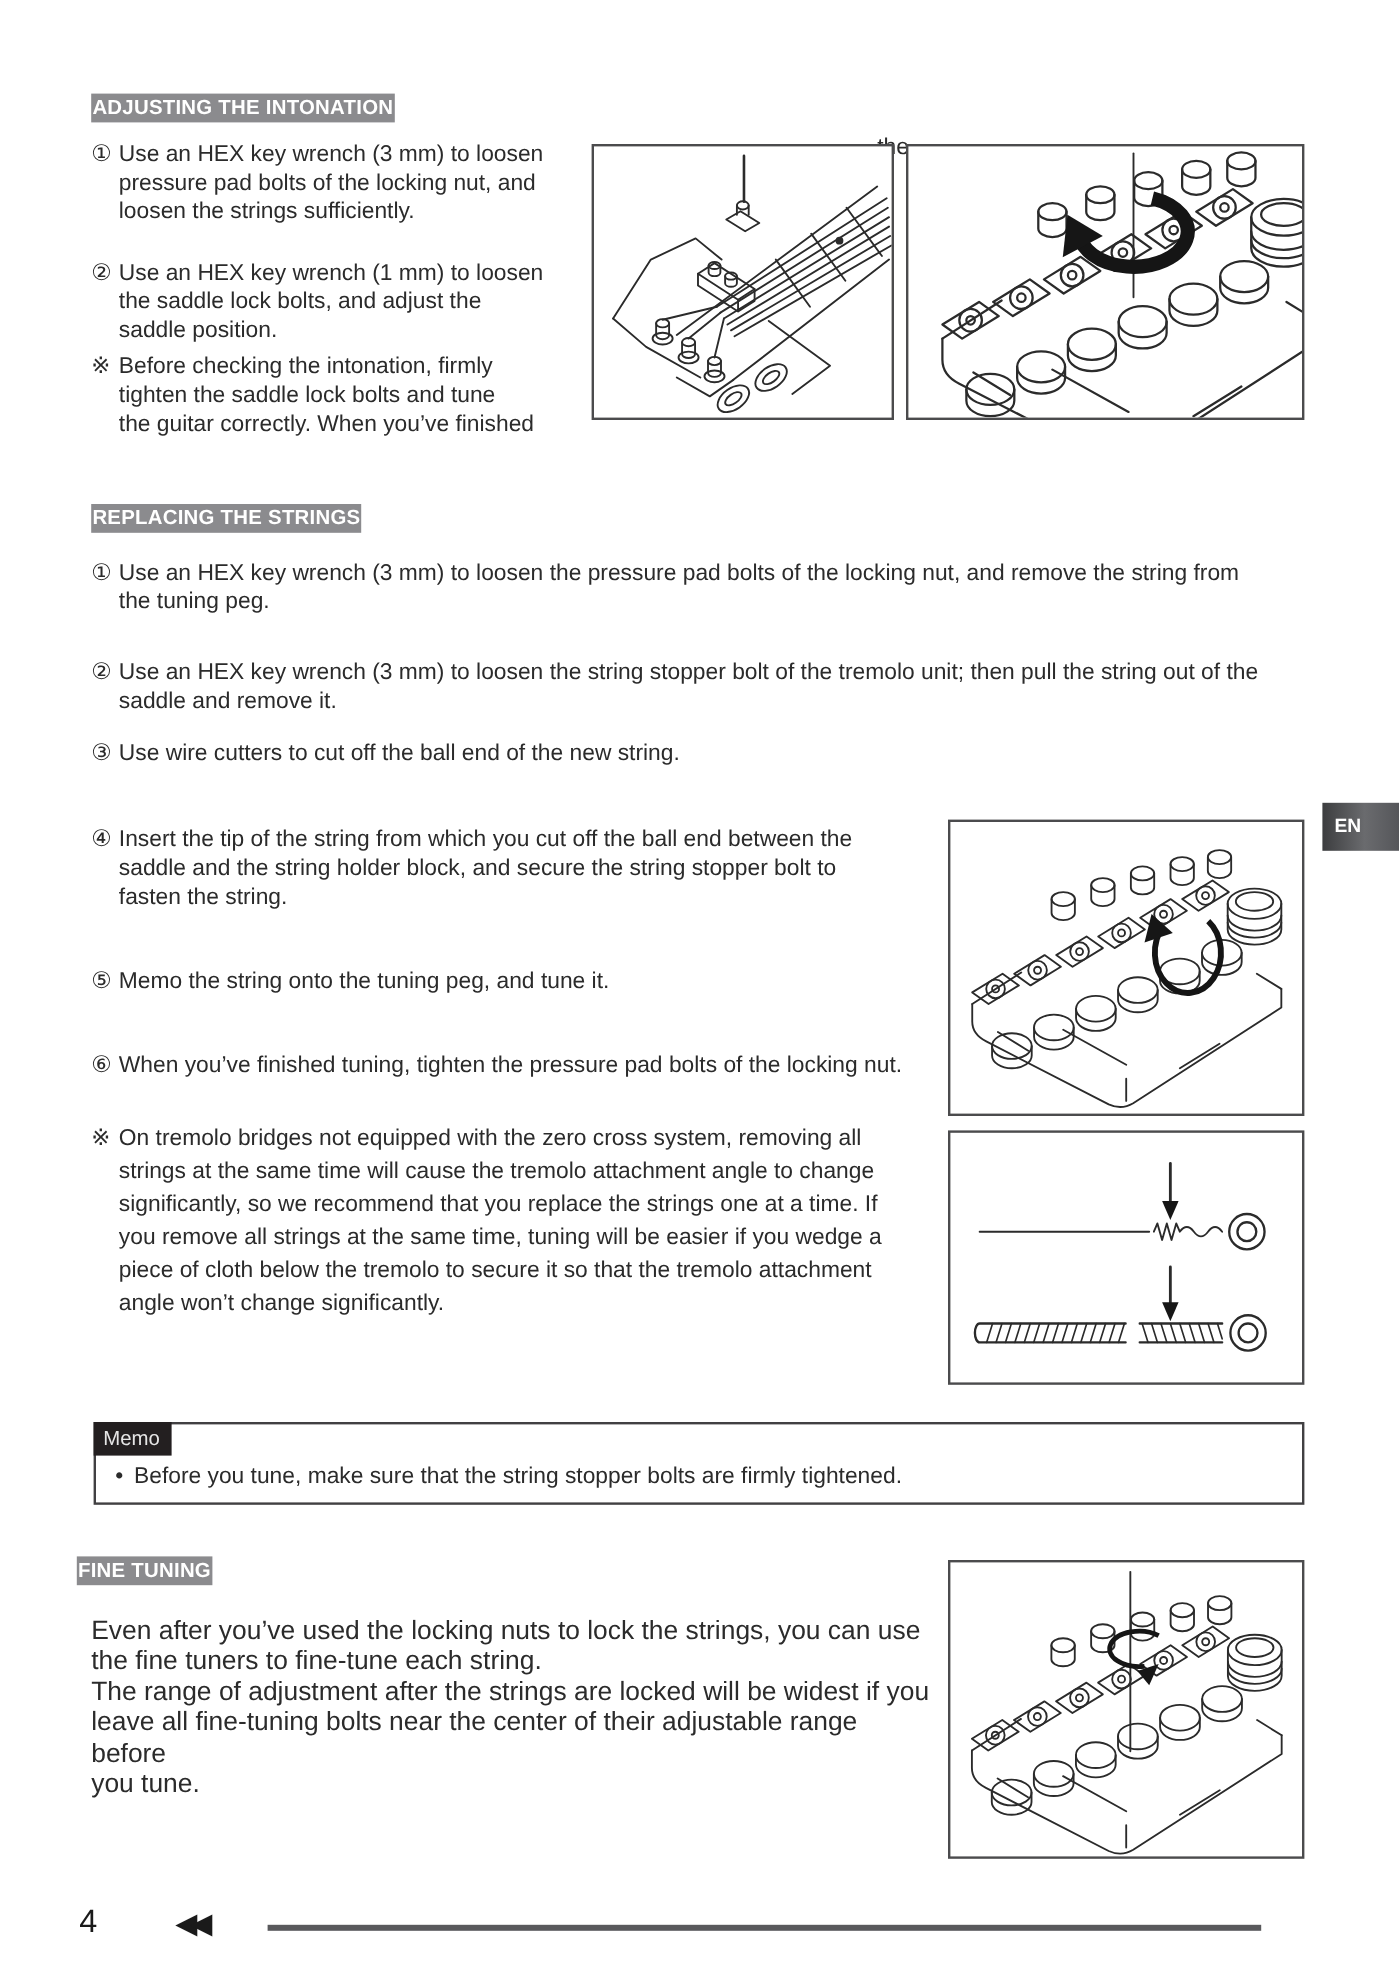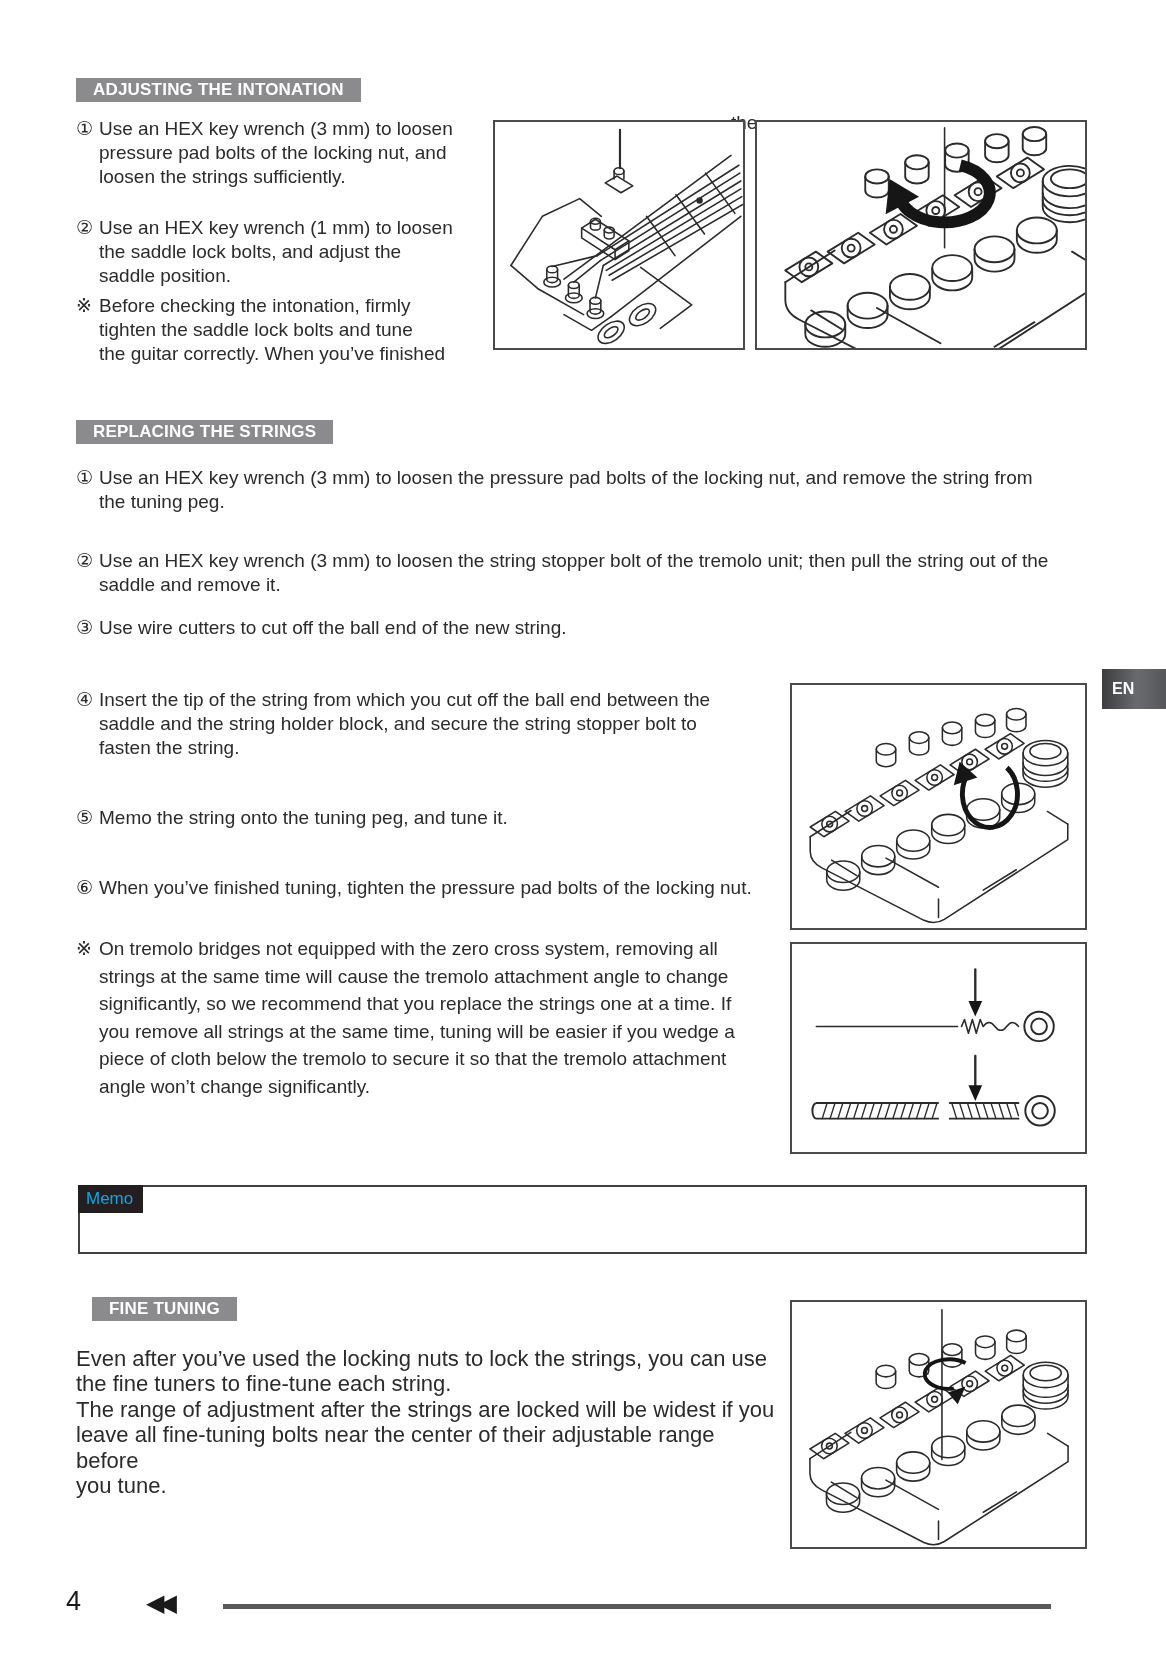--- a/index.html
+++ b/index.html
@@ -1,39 +1,39 @@
 <!DOCTYPE html>
 <html><head>
 <meta charset="utf-8">
 <style>
   html,body{margin:0;padding:0;background:#ffffff;}
   body{font-family:"Liberation Sans","DejaVu Sans",sans-serif;color:#2b2b2b;}
   .page{position:relative;width:1166px;height:1654px;background:#fff;overflow:hidden;}
 
   .sec-header{position:absolute;display:inline-block;background:#8b8b8e;color:#fff;
-    font-weight:bold;font-size:17px;line-height:24px;padding:0 17px;letter-spacing:.2px;white-space:nowrap;}
+    font-weight:bold;font-size:17px;line-height:24px;padding:0 1px;letter-spacing:.2px;white-space:nowrap;}
 
   .step{position:absolute;font-size:19px;line-height:24px;padding-left:23px;}
   .step .marker{position:absolute;left:0;top:0;}
   .step .stext{display:block;white-space:pre-line;}
   .wide-line{position:absolute;font-size:19px;line-height:24px;white-space:nowrap;}
   .frag{position:absolute;font-size:19px;line-height:24px;background:#fff;padding:0 2px;}
 
   .note-loose{line-height:27.6px;}
   .para{position:absolute;font-size:22px;line-height:25.4px;white-space:pre-line;}
 
   .figure{position:absolute;border:2px solid #4b4b4d;background:#fff;box-sizing:border-box;}
   .figure svg{display:block;width:100%;height:100%;}
 
   .en-tab{position:absolute;left:1102px;top:669px;width:64px;height:40px;
     background:linear-gradient(90deg,#3c3d3f 0%,#6a6b6e 55%,#55565a 100%);
     color:#fff;font-weight:bold;font-size:16px;line-height:40px;padding-left:10px;box-sizing:border-box;}
 
   .memo-box{position:absolute;left:78px;top:1185px;width:1009px;height:69px;border:2px solid #414042;box-sizing:border-box;background:#fff;}
-  .memo-label{position:absolute;left:-2px;top:-2px;background:#231f20;color:#0ea5e9;font-size:17px;line-height:26px;padding:1px 10px 1px 8px;}
+  .memo-label{position:absolute;left:-2px;top:-2px;background:#231f20;color:#e5e5e5;font-size:17px;line-height:26px;padding:1px 10px 1px 8px;}
   .memo-text{position:absolute;left:16px;top:32px;font-size:19px;line-height:24px;white-space:nowrap;}
   .memo-text .bullet{margin-right:9px;}
 
   .page-num{position:absolute;left:66px;top:1586px;font-size:27px;color:#1a1a1a;}
   .footer-arrows{position:absolute;left:146px;top:1589px;font-size:24px;letter-spacing:-6px;color:#1a1a1a;}
   .footer-line{position:absolute;left:223px;top:1604px;width:828px;height:5px;background:#59595c;}
 
   .lineart{stroke:#2b2b2b;fill:none;stroke-width:2;stroke-linejoin:round;stroke-linecap:round;}
   .lineart-thin{stroke:#2b2b2b;fill:none;stroke-width:1.6;stroke-linejoin:round;stroke-linecap:round;}
   .blackfill{fill:#161616;stroke:none;}
@@ -253,23 +253,26 @@
       </g>
       <polygon class="blackfill" points="179,58 193,58 186,74"></polygon>
       <polygon class="blackfill" points="179,144 193,144 186,160"></polygon>
     </svg>
   </div>
 
   <div class="en-tab">EN</div>
 
   <div class="memo-box">
     <div class="memo-label">Memo</div>
-  </div>
-
-  <div class="sec-header" style="left:92px;top:1297px">FINE TUNING</div>
+    <div class="memo-text">
+      <span class="bullet">•</span><span>Before you tune, make sure that the string stopper bolts are firmly tightened.</span>
+    </div>
+  </div>
+
+  <div class="sec-header" style="left:64px;top:1297px">FINE TUNING</div>
 
   <div class="para" style="left:76px;top:1346px;width:700px">Even after you’ve used the locking nuts to lock the strings, you can use
 the fine tuners to fine-tune each string.
 The range of adjustment after the strings are locked will be widest if you
 leave all fine-tuning bolts near the center of their adjustable range before
 you tune.</div>
 
   <div class="figure" style="left:790px;top:1300px;width:297px;height:249px">
     <svg viewBox="0 0 297 249">
       <use href="#tremolo" transform="translate(0,12)"></use>

